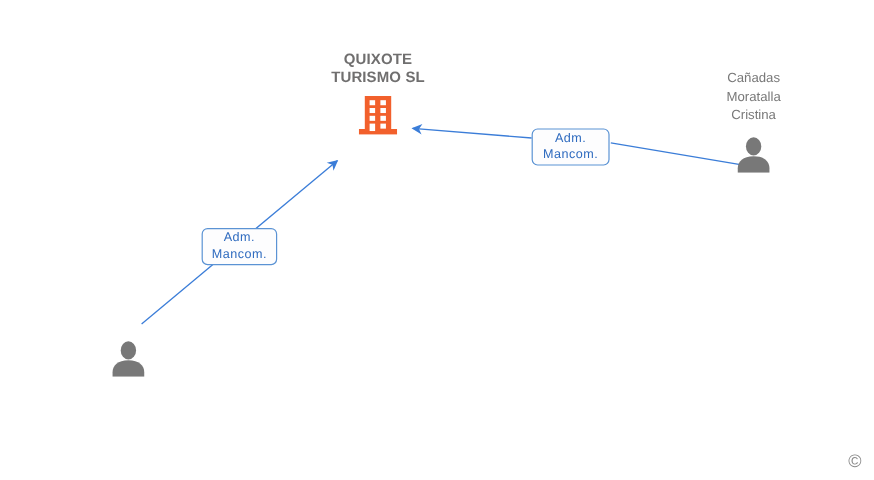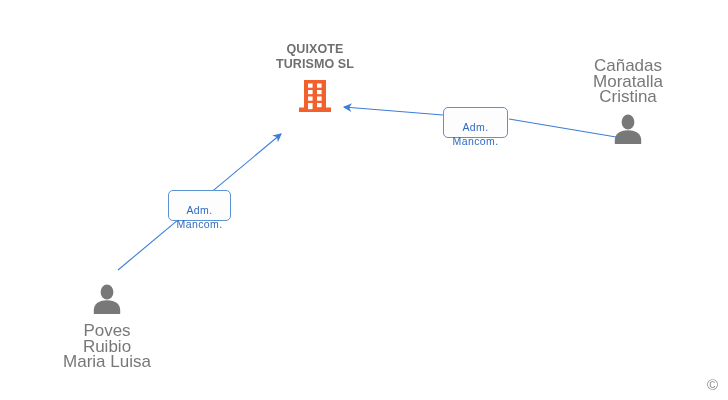--- a/index.html
+++ b/index.html
@@ -59,41 +59,41 @@
   .person-node.left  { left: 32px;  top: 284px; }
   .person-node.right { left: 553px; top: 58px;  }
 
   .person-icon {
     width: 34px;
     height: 30px;
     display: block;
     margin: 0 auto;
   }
   .person-name {
-    font-size: 17px;
+    font-size: 11px;
     color: #787878;
     line-height: 15.5px;
     white-space: pre-line;
   }
   .person-node.left  .person-name { margin-top: 9px; }
   .person-node.right .person-name { margin-bottom: 9px; }
 
   
   .rel-label {
     position: absolute;
     box-sizing: border-box;
     border: 1px solid #5b93d4;
     border-radius: 5px;
     background: #fdfdfe;
     color: #2f6bbf;
     font-size: 10.5px;
     line-height: 14px;
     text-align: center;
     letter-spacing: 0.4px;
-    padding-top: 12px;
+    padding-top: 0;
     white-space: pre-line;
     z-index: 5;
   }
   .rel-label.lbl-left  { left: 168px; top: 190px; width: 63px; height: 31px; }
   .rel-label.lbl-right { left: 443px; top: 107px; width: 65px; height: 31px; }
 
   
   .watermark {
     position: absolute;
     right: 10px;
@@ -162,23 +162,20 @@
       <rect x="9" y="23" width="4.6" height="6.2" fill="#ffffff"></rect>
       <rect x="18" y="23" width="4.6" height="4.2" fill="#ffffff"></rect>
     </svg>
   </div>
 
   <div class="person-node left">
     <svg class="person-icon" viewBox="0 0 34 30" xmlns="http://www.w3.org/2000/svg">
       <ellipse cx="17" cy="8" rx="6.4" ry="7.6" fill="#787878"></ellipse>
       <path d="M17 16.2 C8.2 16.2 3.8 20.4 3.8 26.2 L3.8 30 L30.2 30 L30.2 26.2 C30.2 20.4 25.8 16.2 17 16.2 Z" fill="#787878"></path>
     </svg>
-    <div class="person-name">Poves
-Ruibio
-Maria Luisa</div>
   </div>
 
   <div class="person-node right">
     <div class="person-name">Cañadas
 Moratalla
 Cristina</div>
     <svg class="person-icon" viewBox="0 0 34 30" xmlns="http://www.w3.org/2000/svg">
       <ellipse cx="17" cy="8" rx="6.4" ry="7.6" fill="#787878"></ellipse>
       <path d="M17 16.2 C8.2 16.2 3.8 20.4 3.8 26.2 L3.8 30 L30.2 30 L30.2 26.2 C30.2 20.4 25.8 16.2 17 16.2 Z" fill="#787878"></path>
     </svg>

